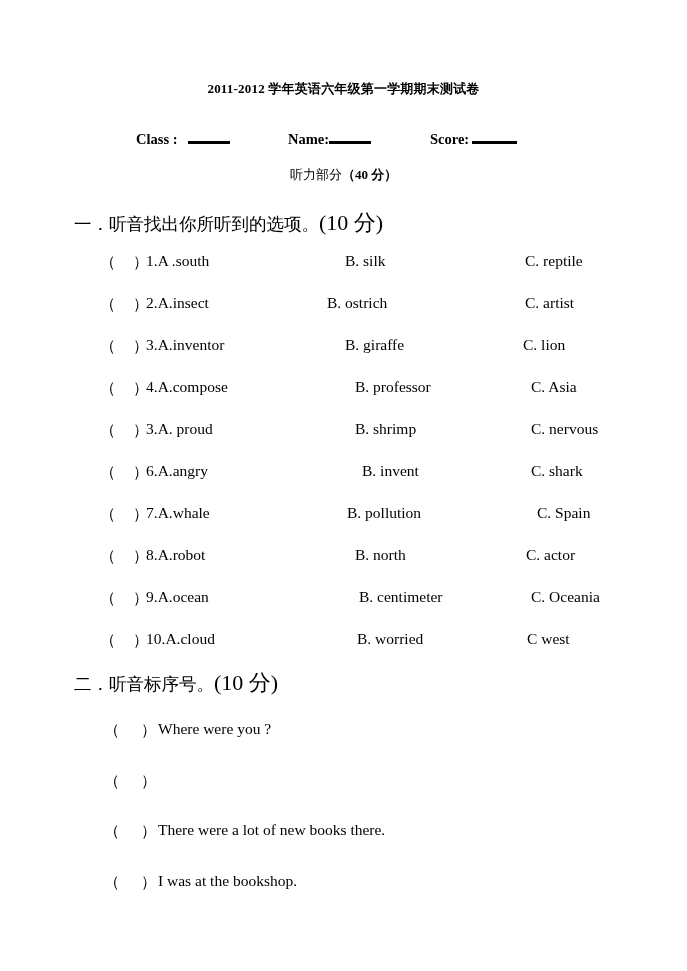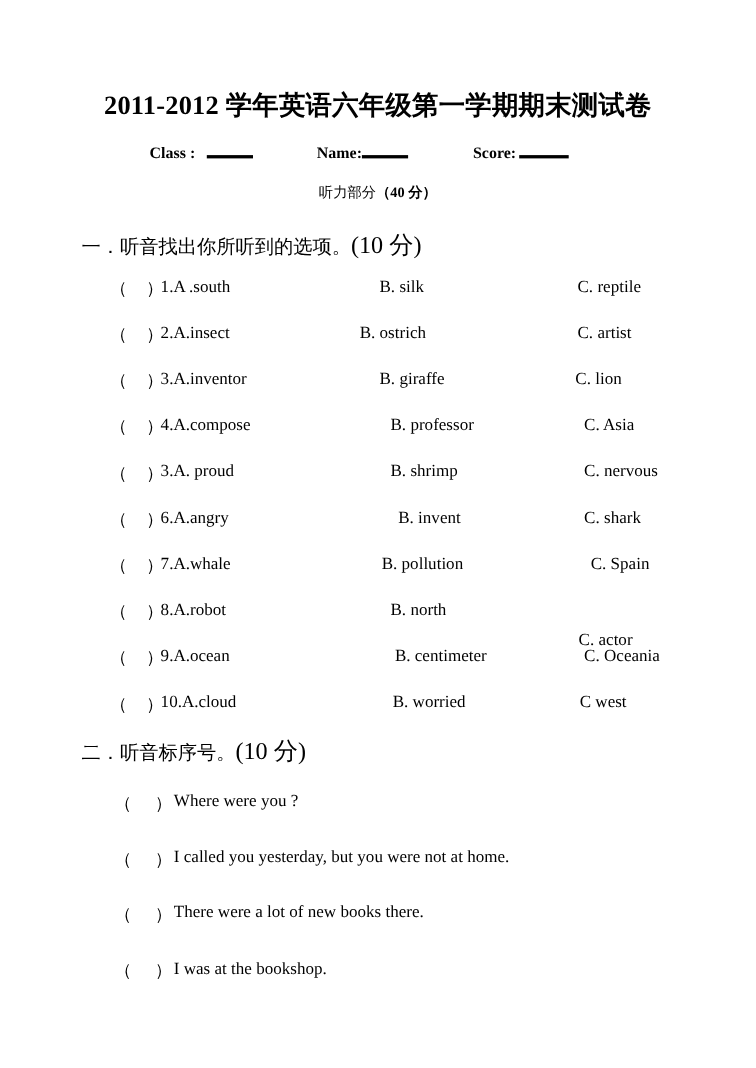--- a/index.html
+++ b/index.html
@@ -22,21 +22,21 @@
     height: 971px;
   }
 
   
   .doc-title {
     position: absolute;
     top: 80px;
     left: 0;
     width: 687px;
     text-align: center;
-    font-size: 24px;
+    font-size: 13px;
     font-weight: bold;
     letter-spacing: 0.2px;
     white-space: nowrap;
   }
 
   
   .info-line {
     position: absolute;
     top: 130px;
     left: 0;
@@ -215,21 +215,21 @@
       <div class="mc-row">
         <span class="paren">（　）</span>
         <span class="opt-a">7.A.whale</span>
         <span class="opt-b" style="left: 347px;">B. pollution</span>
         <span class="opt-c" style="left: 537px;">C. Spain</span>
       </div>
       <div class="mc-row">
         <span class="paren">（　）</span>
         <span class="opt-a">8.A.robot</span>
         <span class="opt-b" style="left: 355px;">B. north</span>
-        <span class="opt-c" style="left: 526px; margin-top: 27px;">C. actor</span>
+        <span class="opt-c" style="left: 526px;">C. actor</span>
       </div>
       <div class="mc-row">
         <span class="paren">（　）</span>
         <span class="opt-a">9.A.ocean</span>
         <span class="opt-b" style="left: 359px;">B. centimeter</span>
         <span class="opt-c" style="left: 531px;">C. Oceania</span>
       </div>
       <div class="mc-row">
         <span class="paren">（　）</span>
         <span class="opt-a">10.A.cloud</span>
@@ -242,21 +242,20 @@
     <span class="num">二．</span><span class="title-cn">听音标序号。</span><span class="pts">(10 分)</span>
   </div>
 
   <div class="sent-list" id="sent-list">
       <div class="sent-row">
         <span class="paren">（　）</span>
         <span class="sent-text">Where were you ?</span>
       </div>
       <div class="sent-row">
         <span class="paren">（　）</span>
-        <span class="sent-text">I called you yesterday, but you were not at home.</span>
       </div>
       <div class="sent-row">
         <span class="paren">（　）</span>
         <span class="sent-text">There were a lot of new books there.</span>
       </div>
       <div class="sent-row">
         <span class="paren">（　）</span>
         <span class="sent-text">I was at the bookshop.</span>
       </div>
     </div>

